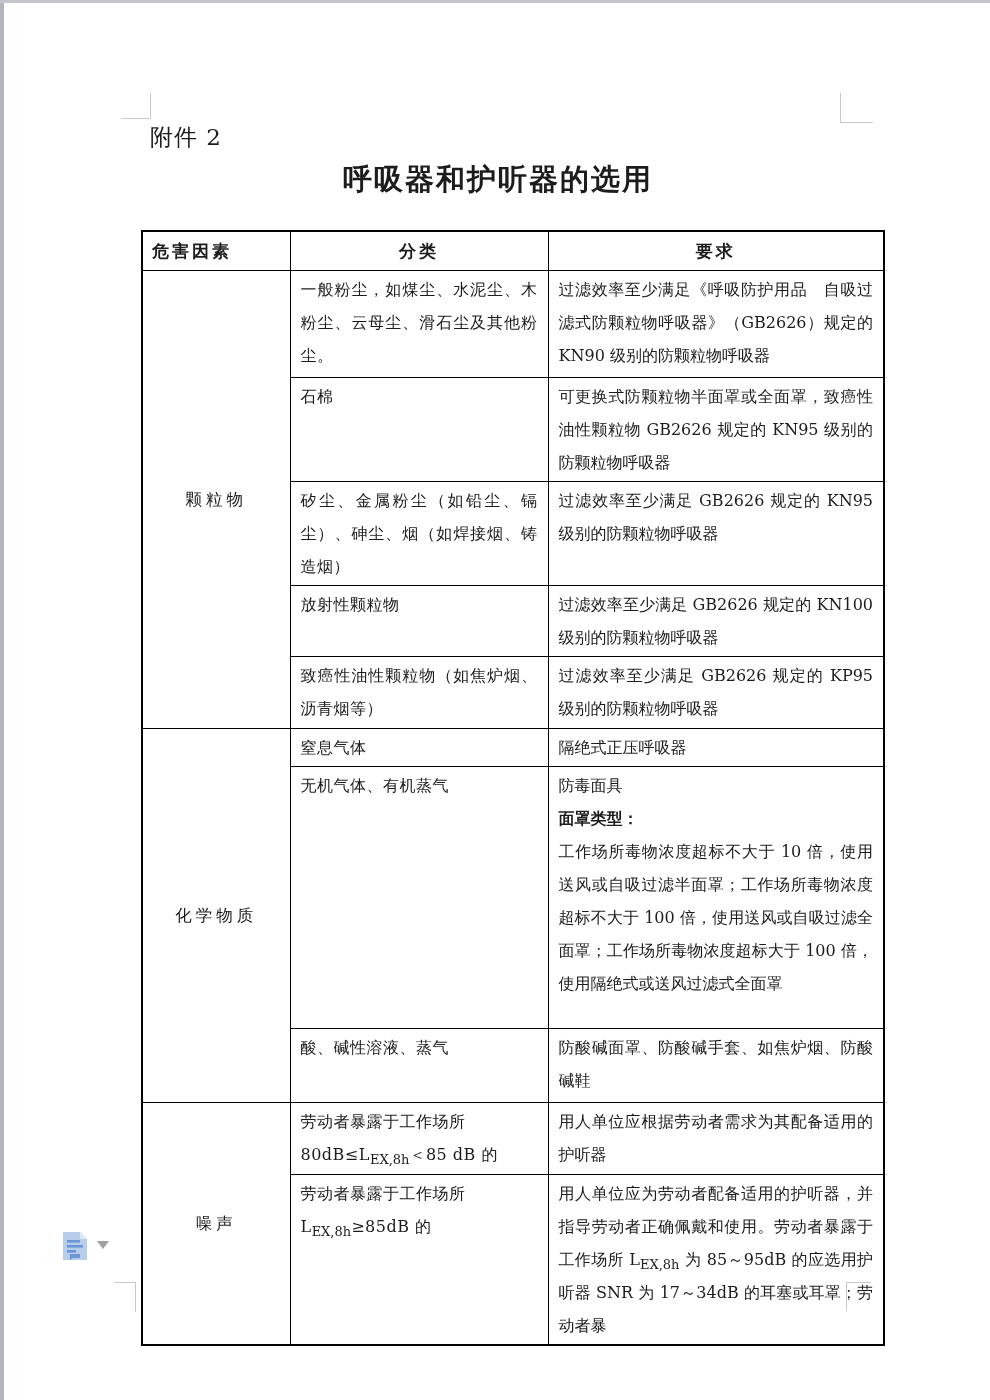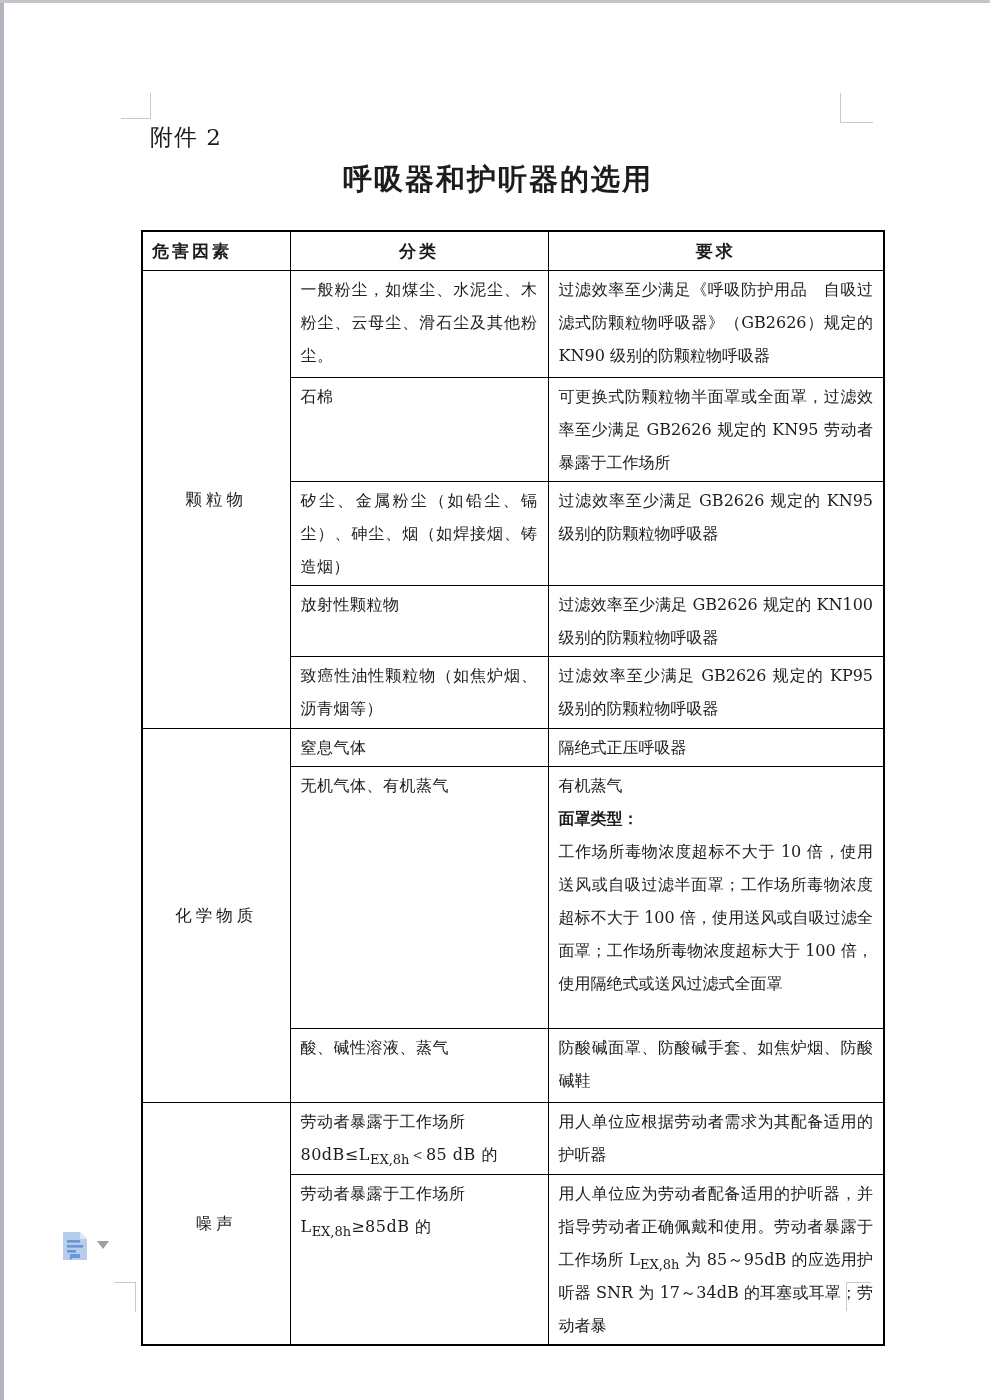--- a/index.html
+++ b/index.html
@@ -90,21 +90,21 @@
         </td>
         <td class="req-cell">
           <div class="para">过滤效率至少满足《呼吸防护用品　自吸过滤式防颗粒物呼吸器》（GB2626）规定的 KN90 级别的防颗粒物呼吸器</div>
         </td>
       </tr>
       <tr style="height: 103px;">
         <td class="class-cell">
           <div class="para">石棉</div>
         </td>
         <td class="req-cell">
-          <div class="para">可更换式防颗粒物半面罩或全面罩，过滤效率至少满足 GB2626 规定的 KN95 劳动者暴露于工作场所</div>
+          <div class="para">可更换式防颗粒物半面罩或全面罩，致癌性油性颗粒物 GB2626 规定的 KN95 级别的防颗粒物呼吸器</div>
         </td>
       </tr>
       <tr style="height: 75px;">
         <td class="class-cell">
           <div class="para">矽尘、金属粉尘（如铅尘、镉尘）、砷尘、烟（如焊接烟、铸造烟）</div>
         </td>
         <td class="req-cell">
           <div class="para">过滤效率至少满足 GB2626 规定的 KN95 级别的防颗粒物呼吸器</div>
         </td>
       </tr>
@@ -131,21 +131,21 @@
         </td>
         <td class="req-cell">
           <div class="para">隔绝式正压呼吸器</div>
         </td>
       </tr>
       <tr style="height: 262px;">
         <td class="class-cell">
           <div class="para">无机气体、有机蒸气</div>
         </td>
         <td class="req-cell">
-          <div class="para">有机蒸气</div>
+          <div class="para">防毒面具</div>
           <div class="para"><span style="font-weight: bold;">面罩类型：</span></div>
           <div class="para">工作场所毒物浓度超标不大于 10 倍，使用送风或自吸过滤半面罩；工作场所毒物浓度超标不大于 100 倍，使用送风或自吸过滤全面罩；工作场所毒物浓度超标大于 100 倍，使用隔绝式或送风过滤式全面罩</div>
         </td>
       </tr>
       <tr style="height: 74px;">
         <td class="class-cell">
           <div class="para">酸、碱性溶液、蒸气</div>
         </td>
         <td class="req-cell">
           <div class="para">防酸碱面罩、防酸碱手套、如焦炉烟、防酸碱鞋</div>

